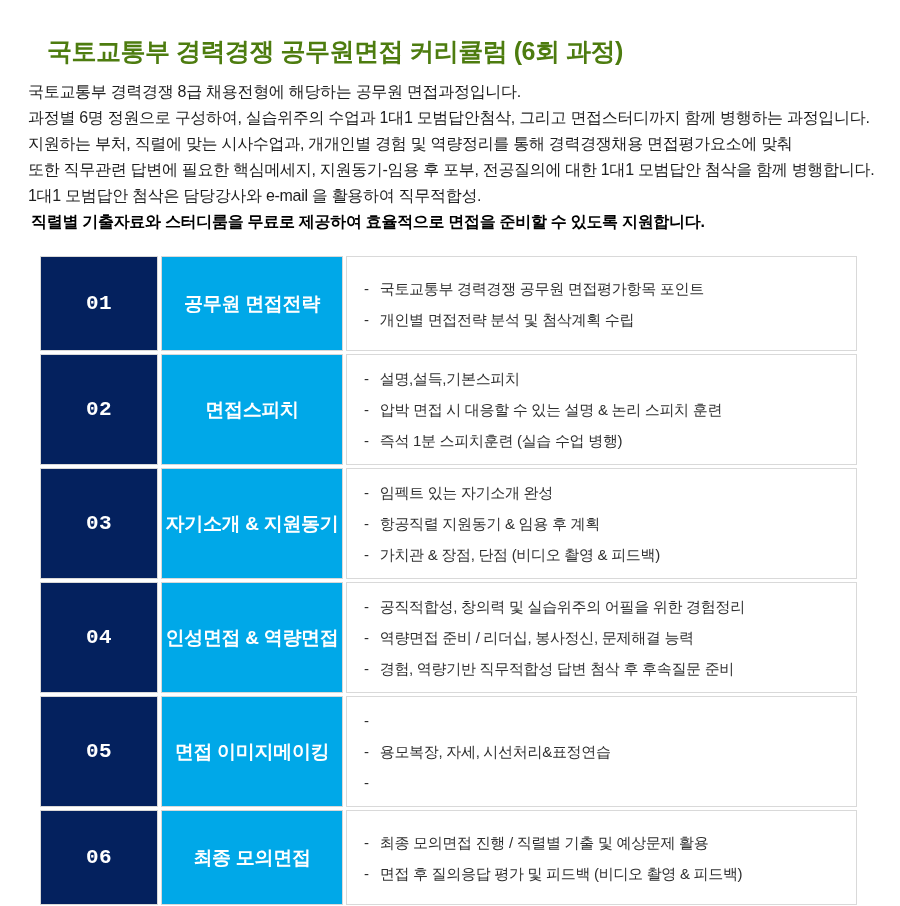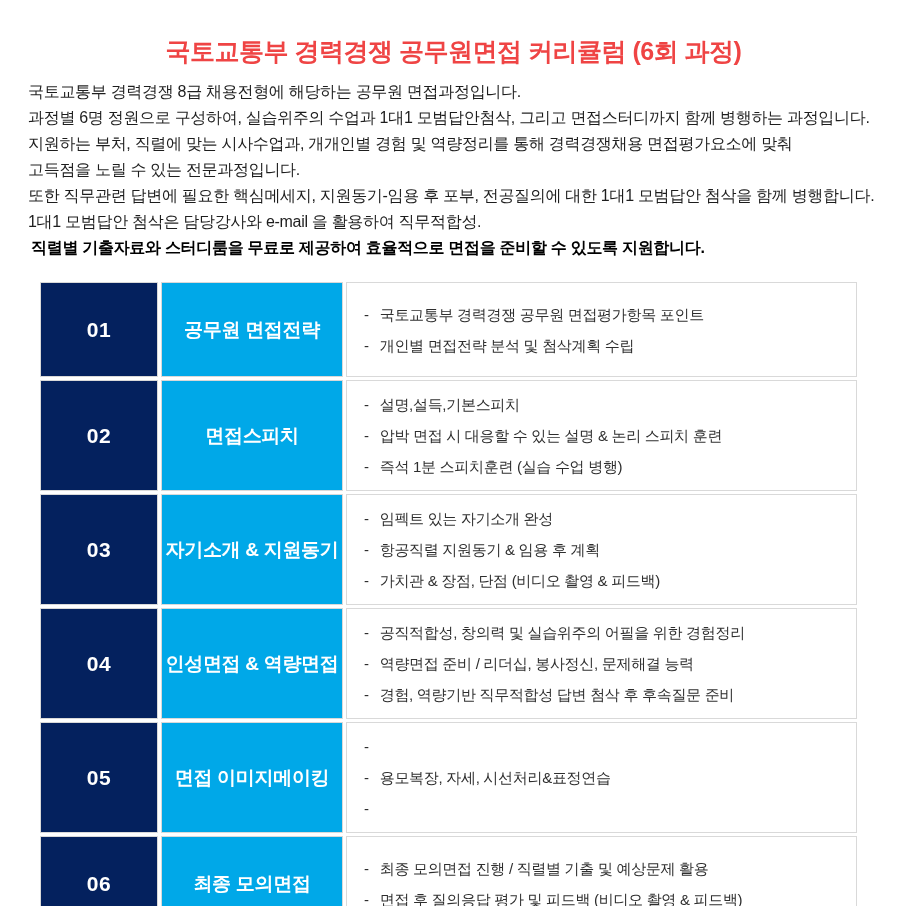--- a/index.html
+++ b/index.html
@@ -13,23 +13,22 @@
     width: 900px;
     height: 906px;
     background: #ffffff;
     overflow: hidden;
   }
   .page-title {
     margin: 36px 40px 0 47px;
     font-size: 25px;
     font-weight: 800;
     letter-spacing: -0.5px;
-    color: #ef4444;
+    color: #4d7c0f;
     line-height: 1.2;
-    text-align: center;
   }
   .intro {
     margin: 13px 30px 0 28px;
     font-size: 16px;
     font-weight: 500;
     line-height: 26px;
     color: #1d1d1d;
     letter-spacing: -0.3px;
   }
   .intro .line { white-space: nowrap; }
@@ -57,20 +56,21 @@
   }
   .cell.num {
     background: #04215e;
     color: #ffffff;
     display: flex;
     align-items: center;
     justify-content: center;
     font-size: 21px;
     font-weight: 700;
     letter-spacing: 0.5px;
+    font-family: Liberation Mono, monospace;
   }
   .cell.topic {
     background: #00a8e8;
     color: #ffffff;
     display: flex;
     align-items: center;
     justify-content: center;
     font-size: 19px;
     font-weight: 700;
     letter-spacing: -0.3px;
@@ -101,21 +101,20 @@
 <body>
 
 <div class="page">
 
   <h1 class="page-title">국토교통부 경력경쟁 공무원면접 커리큘럼 (6회 과정)</h1>
 
   <div class="intro">
     <div class="line">국토교통부 경력경쟁 8급 채용전형에 해당하는 공무원 면접과정입니다.</div>
     <div class="line">과정별 6명 정원으로 구성하여, 실습위주의 수업과 1대1 모범답안첨삭, 그리고 면접스터디까지 함께 병행하는 과정입니다.</div>
     <div class="line">지원하는 부처, 직렬에 맞는 시사수업과, 개개인별 경험 및 역량정리를 통해 경력경쟁채용 면접평가요소에 맞춰</div>
-    <div class="line">고득점을 노릴 수 있는 전문과정입니다.</div>
     <div class="line">또한 직무관련 답변에 필요한 핵심메세지, 지원동기-임용 후 포부, 전공질의에 대한 1대1 모범답안 첨삭을 함께 병행합니다.</div>
     <div class="line">1대1 모범답안 첨삭은 담당강사와 e-mail 을 활용하여 직무적합성.</div>
     <div class="line highlight">직렬별 기출자료와 스터디룸을 무료로 제공하여 효율적으로 면접을 준비할 수 있도록 지원합니다.</div>
   </div>
 
   <div class="course-table">
 
     <div class="row">
       <div class="cell num">01</div>
       <div class="cell topic">공무원 면접전략</div>

